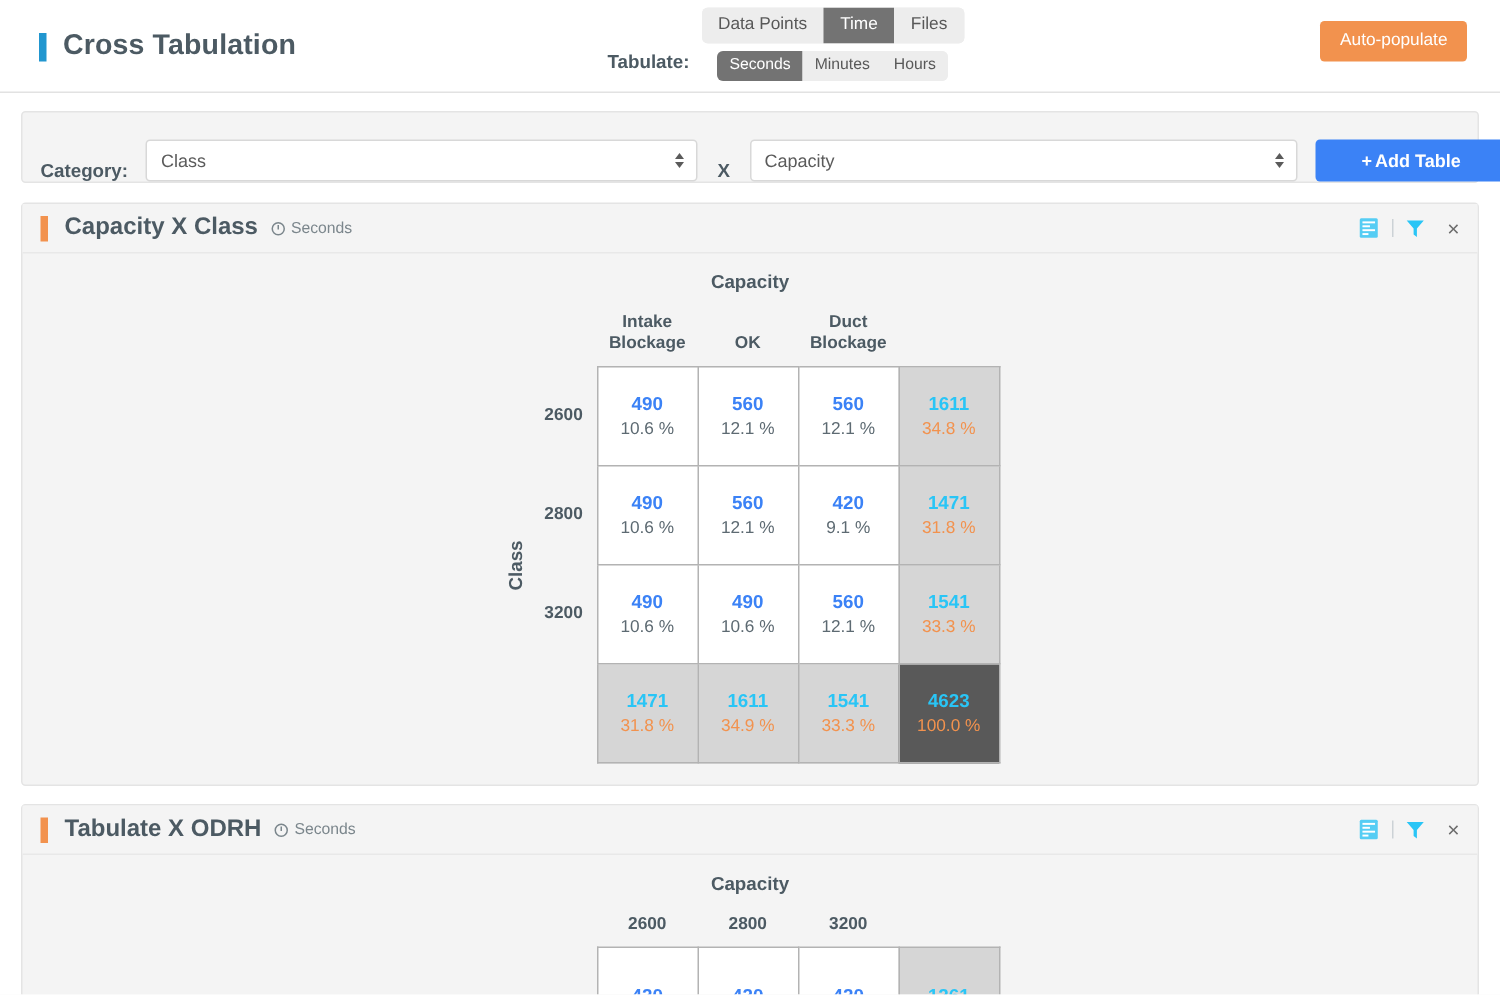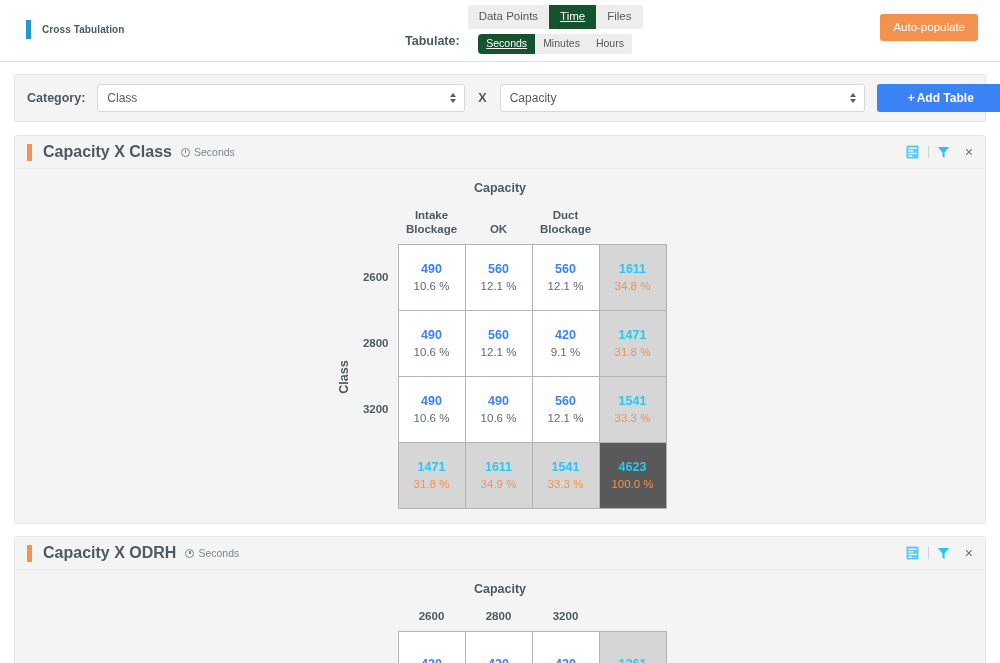--- a/index.html
+++ b/index.html
@@ -34,21 +34,21 @@
     left: 26px; top: 20px;
     display: flex; align-items: center;
   }
   .title-accent {
     width: 5px; height: 19px;
     background: #2196cf;
     margin-right: 11px;
     flex: none;
   }
   .page-title {
-    font-size: 10px;
+    font-size: 19px;
     font-weight: bold;
     color: #4c5a63;
     letter-spacing: 0.1px;
     white-space: nowrap;
   }
 
   .tabulate-block {
     position: absolute;
     left: 405px; top: 2px;
     display: flex;
@@ -84,23 +84,22 @@
     line-height: 1.1;
     white-space: nowrap;
     cursor: pointer;
     user-select: none;
   }
   .btn-group.row2 .seg {
     font-size: 10.5px;
     padding: 4px 8px 5px 8px;
   }
   .seg.active {
-    background: #14532d;
+    background: #737373;
     color: #ffffff;
-    text-decoration: underline;
   }
 
   .auto-populate {
     position: absolute;
     right: 22px; top: 14px;
     background: #f2924e;
     color: #ffffff;
     border: none;
     border-radius: 3px;
     font-size: 11.5px;
@@ -116,21 +115,21 @@
     background: #ffffff;
   }
 
   
   .category-card {
     background: #f4f4f4;
     border: 1px solid #e4e4e4;
     border-radius: 3px;
     height: 48px;
     display: flex;
-    align-items: center;
+    align-items: flex-end;
     padding: 0 12px;
     margin-bottom: 13px;
   }
   .category-label {
     font-size: 12.5px;
     font-weight: bold;
     color: #4c5a63;
     margin-right: 12px;
     white-space: nowrap;
   }
@@ -536,21 +535,21 @@
                     </td>
                   </tr>
                 </tbody>
               </table>
             </div>
           </div>
         </div>
         <div class="panel clipped">
           <div class="panel-head">
             <div class="panel-accent"></div>
-            <div class="panel-title">Capacity X ODRH</div>
+            <div class="panel-title">Tabulate X ODRH</div>
             <div class="panel-unit">
               <span class="clock-icon"></span>
               <span>Seconds</span>
             </div>
             <div class="panel-actions">
               <div class="icon-btn">
                 <svg width="13" height="14" viewBox="0 0 13 14" xmlns="http://www.w3.org/2000/svg">
                   <rect x="0.5" y="0.5" width="12" height="13" rx="1" fill="#55cdf4"></rect>
                   <rect x="2.3" y="2.6" width="8.4" height="1.3" fill="#ffffff"></rect>
                   <rect x="2.3" y="5.2" width="5" height="1.3" fill="#ffffff"></rect>

